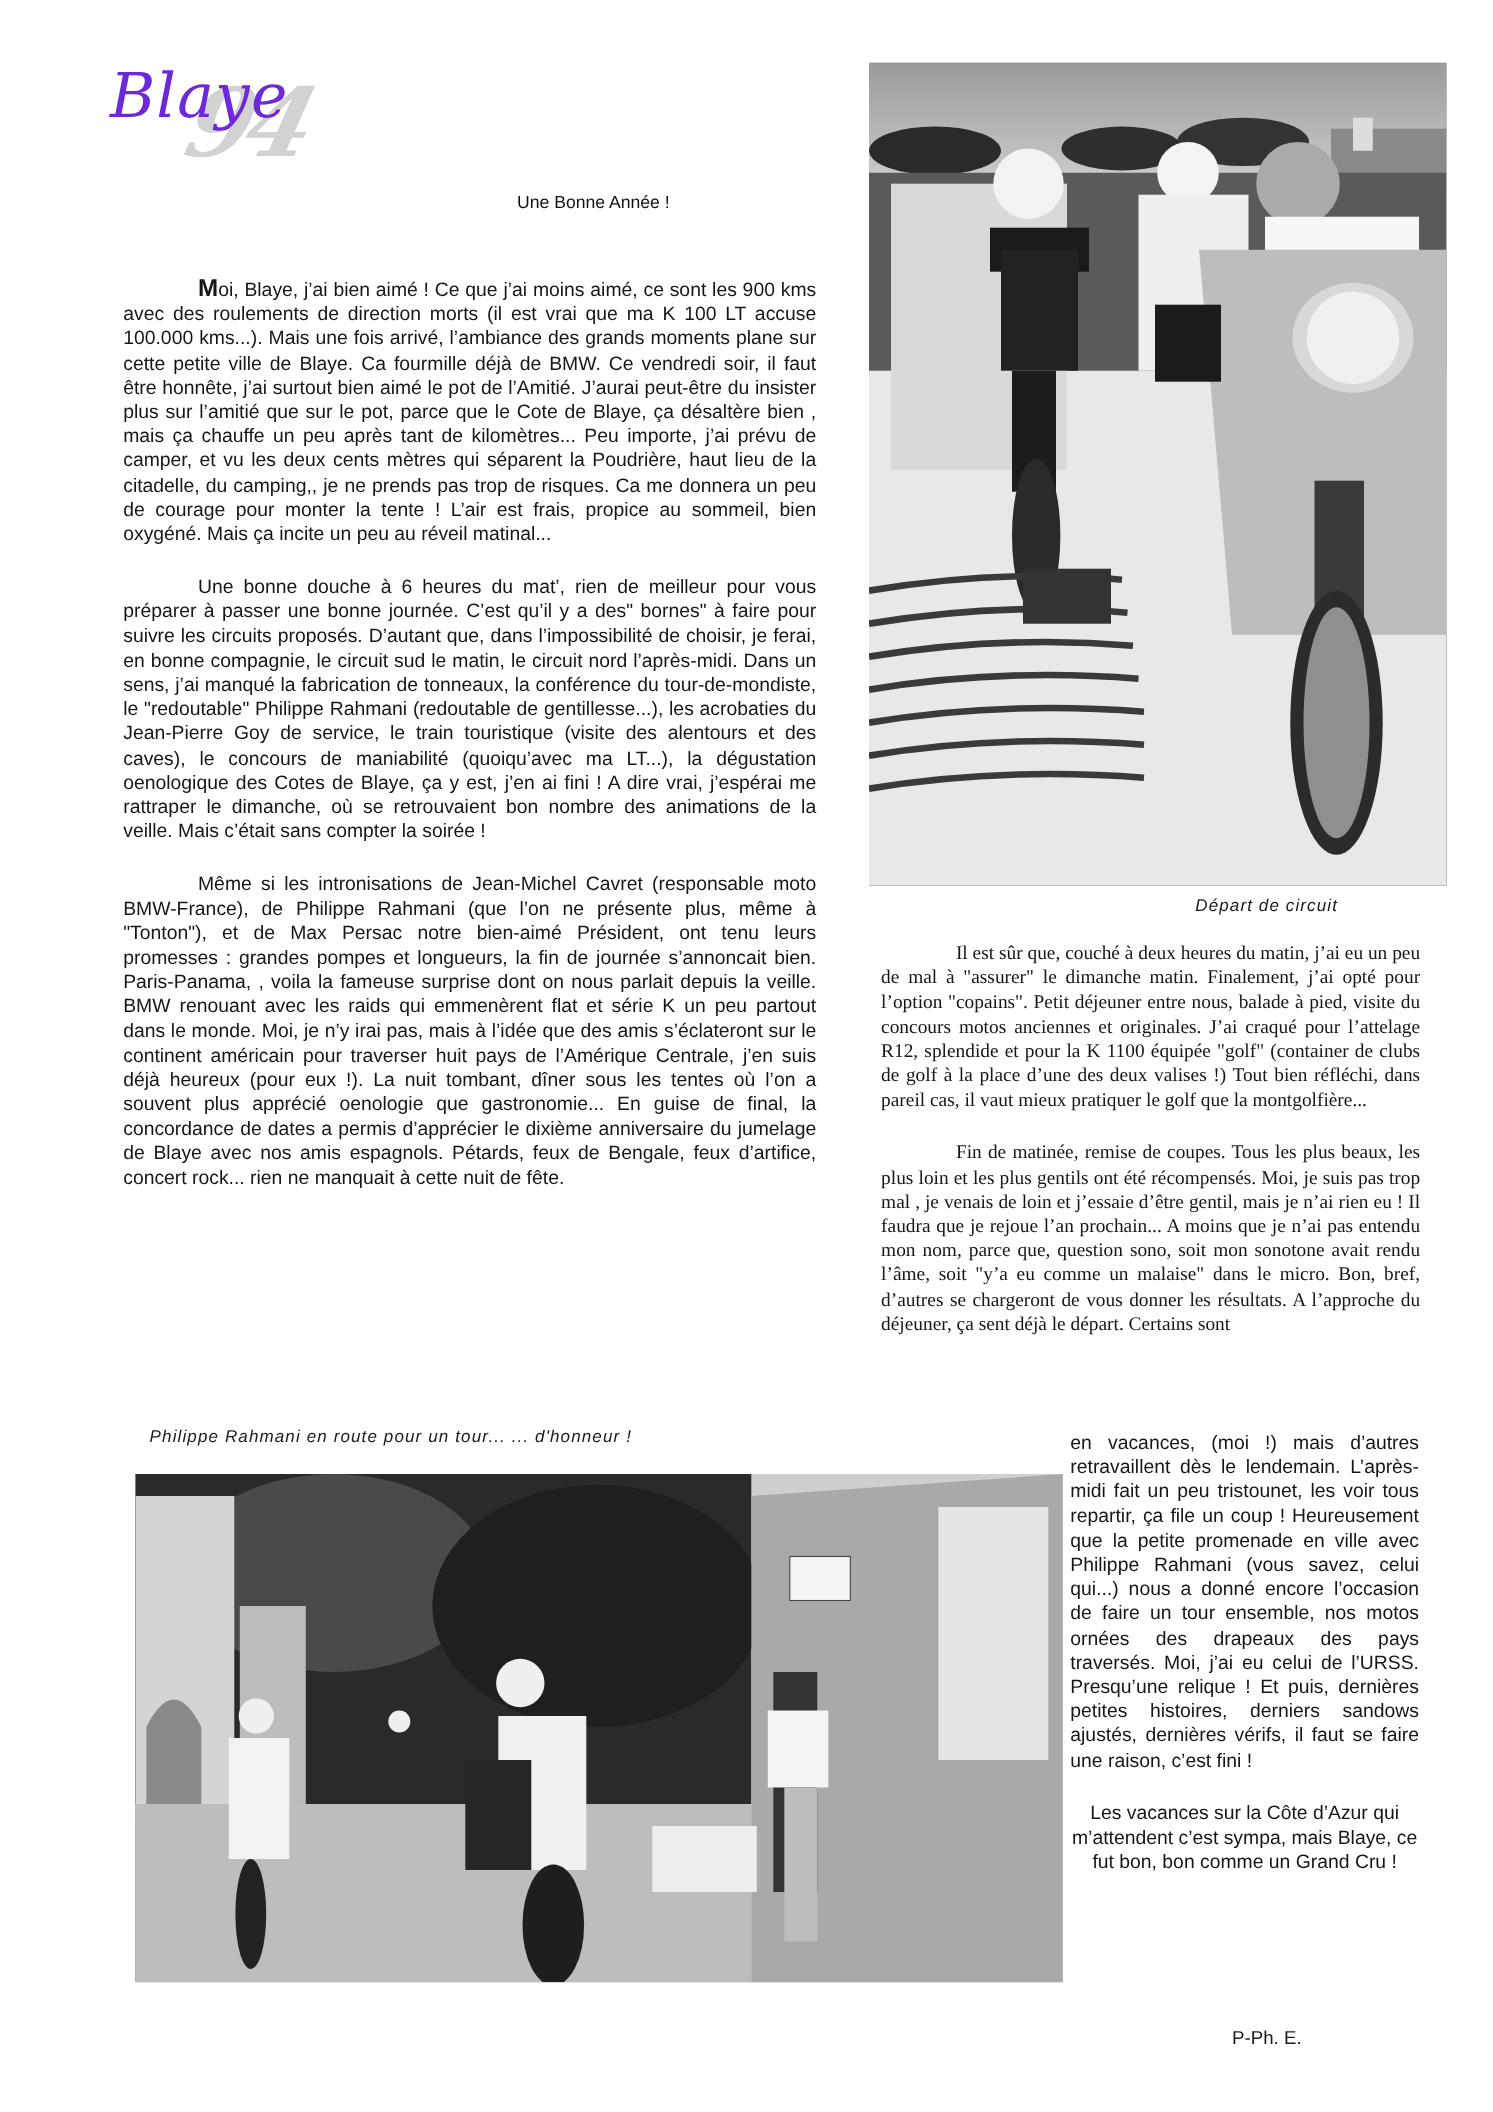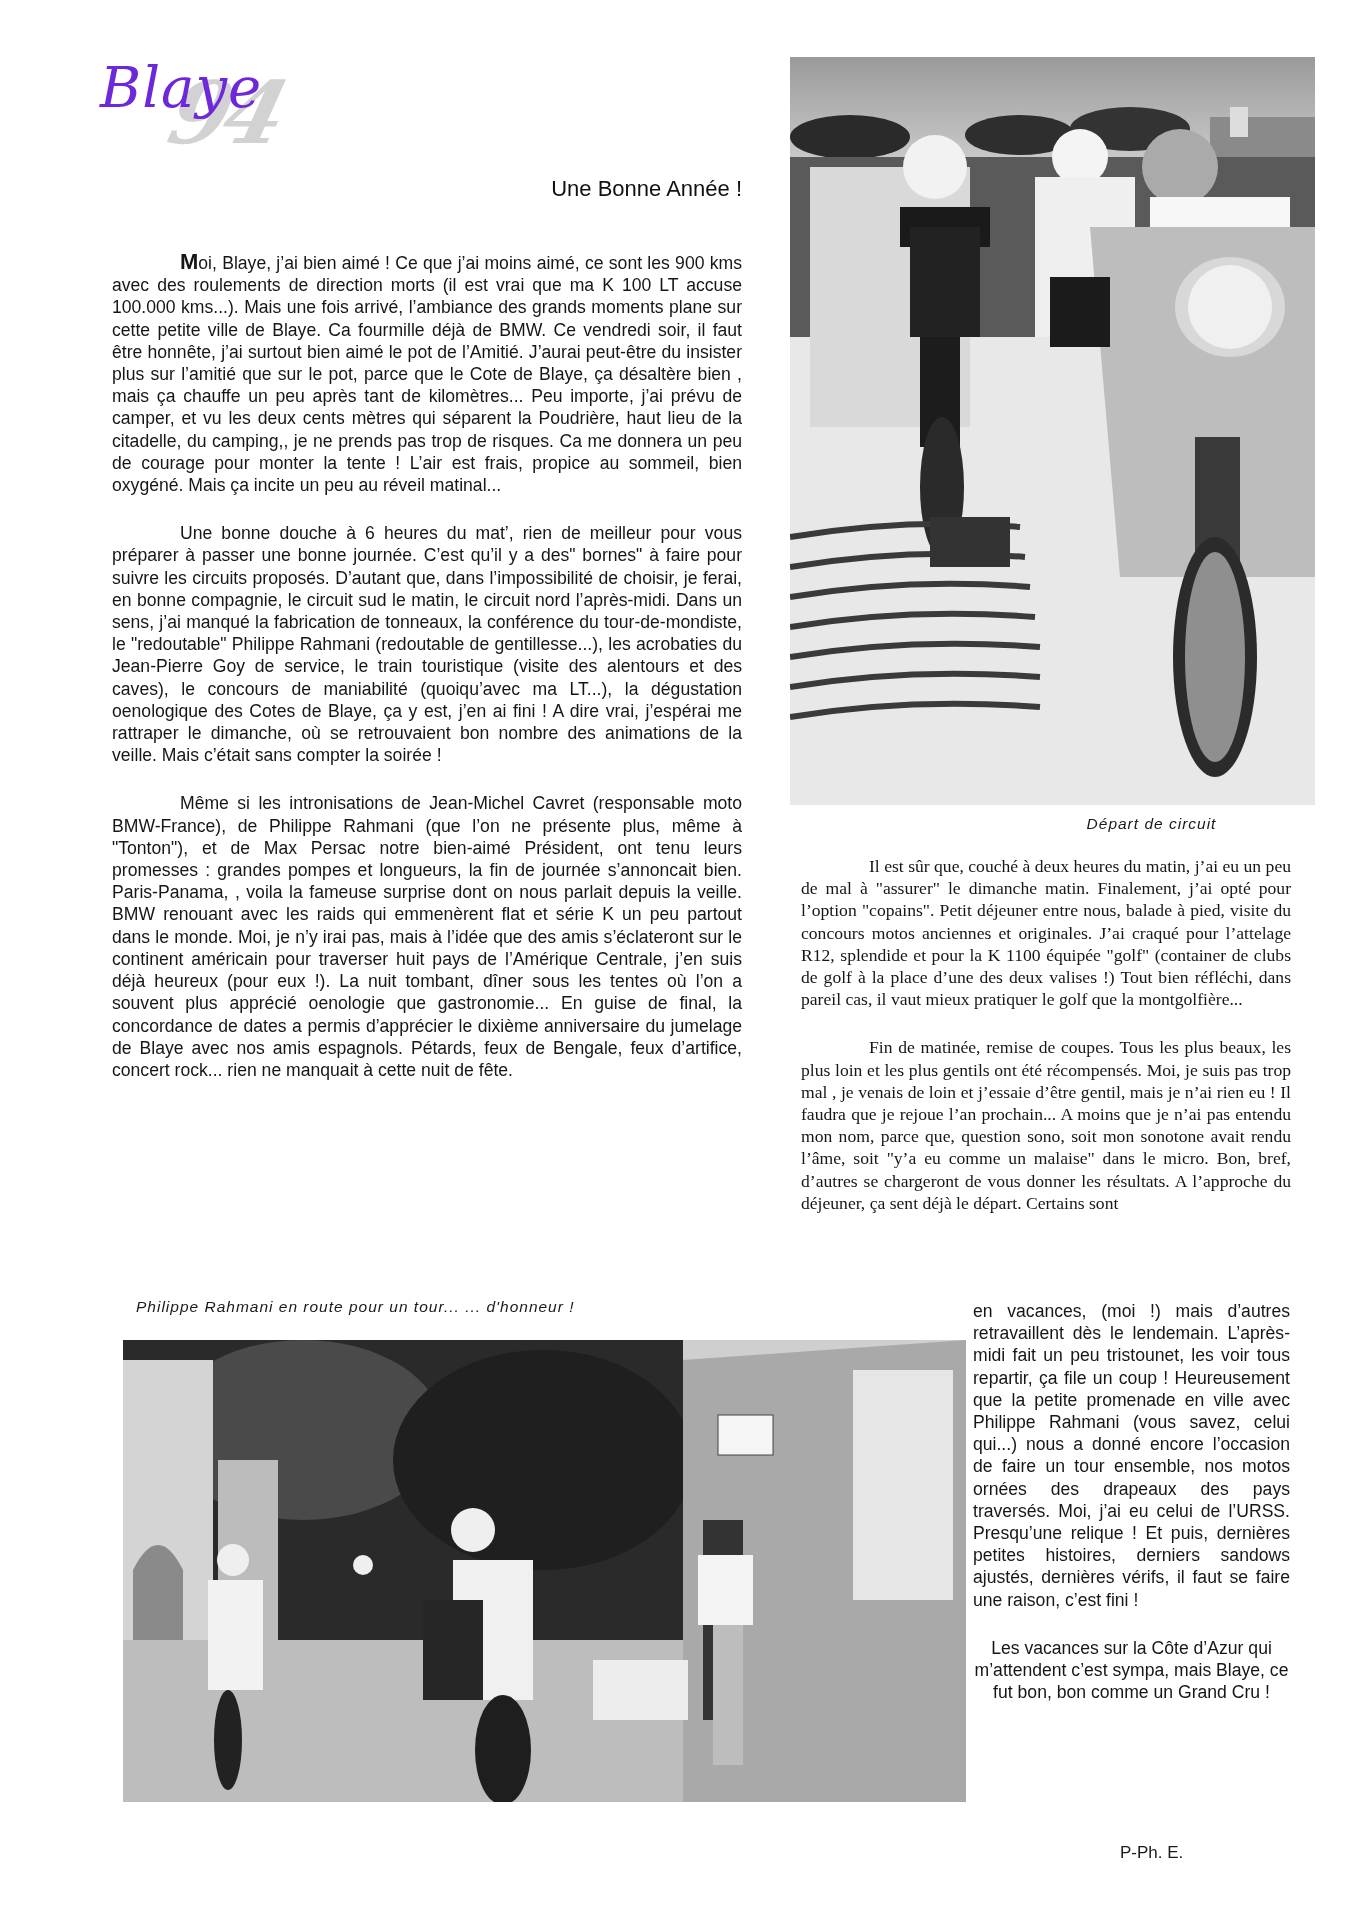--- a/index.html
+++ b/index.html
@@ -9,21 +9,21 @@
 
   
   .logo-wrap { left: 100px; top: 50px; width: 240px; height: 120px; }
   .logo-year { position: absolute; left: 72px; top: 20px; font-family: "DejaVu Serif", serif;
                font-style: italic; font-weight: bold; font-size: 86px; color: #d2d2d2;
                letter-spacing: -6px; transform: skewX(-14deg); line-height: 1; }
   .logo-name { position: absolute; left: 0; top: 10px; font-family: "DejaVu Serif", serif;
                font-style: italic; font-size: 56px; color: #6d28d9; line-height: 1;
                letter-spacing: 1px; }
 
-  .subtitle { left: 470px; top: 176px; width: 272px; text-align: right; font-size: 22px; color: #111; }
+  .subtitle { left: 470px; top: 176px; width: 272px; font-size: 16px; color: #111; }
 
   
   .col { font-size: 17.6px; line-height: 22.2px; text-align: justify; color: #161616; }
   .col p { margin: 0 0 26px 0; text-indent: 68px; }
   .col-left { left: 112px; top: 208px; width: 630px; margin-top: 43px; }
   .dropcap { font-weight: bold; font-size: 22px; }
 
   .col-right { left: 801px; top: 855px; width: 490px; }
   .col-right p { margin: 0 0 26px 0; text-indent: 68px; font-family: Liberation Serif, serif; }
   .col-wrap { left: 973px; top: 1300px; width: 317px; }

